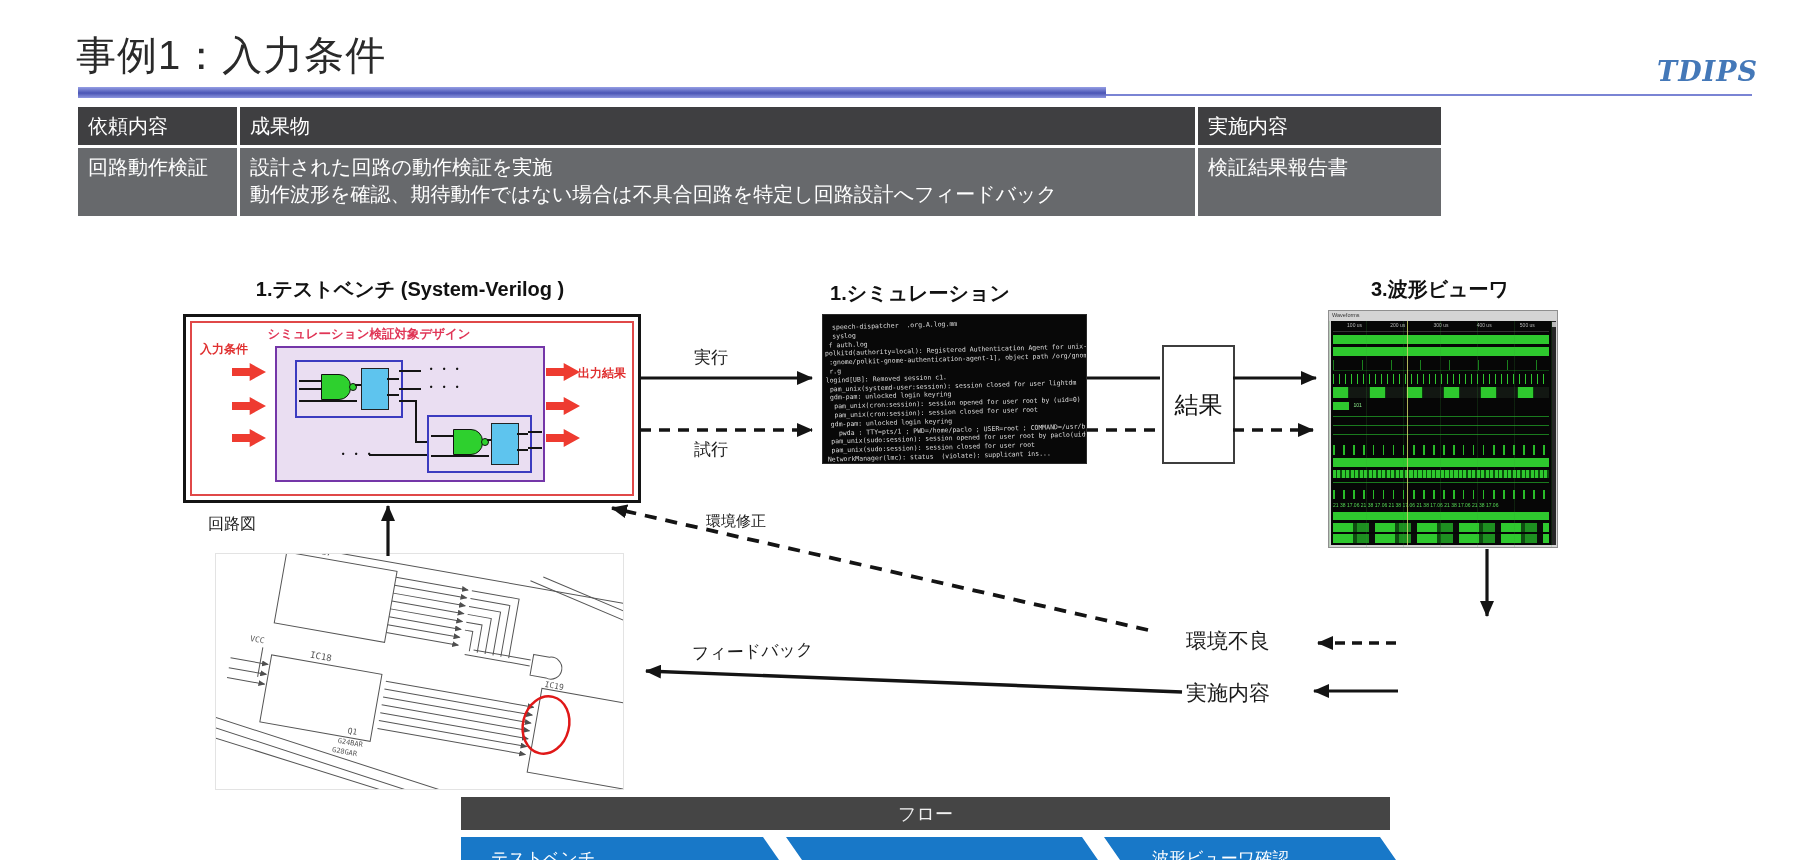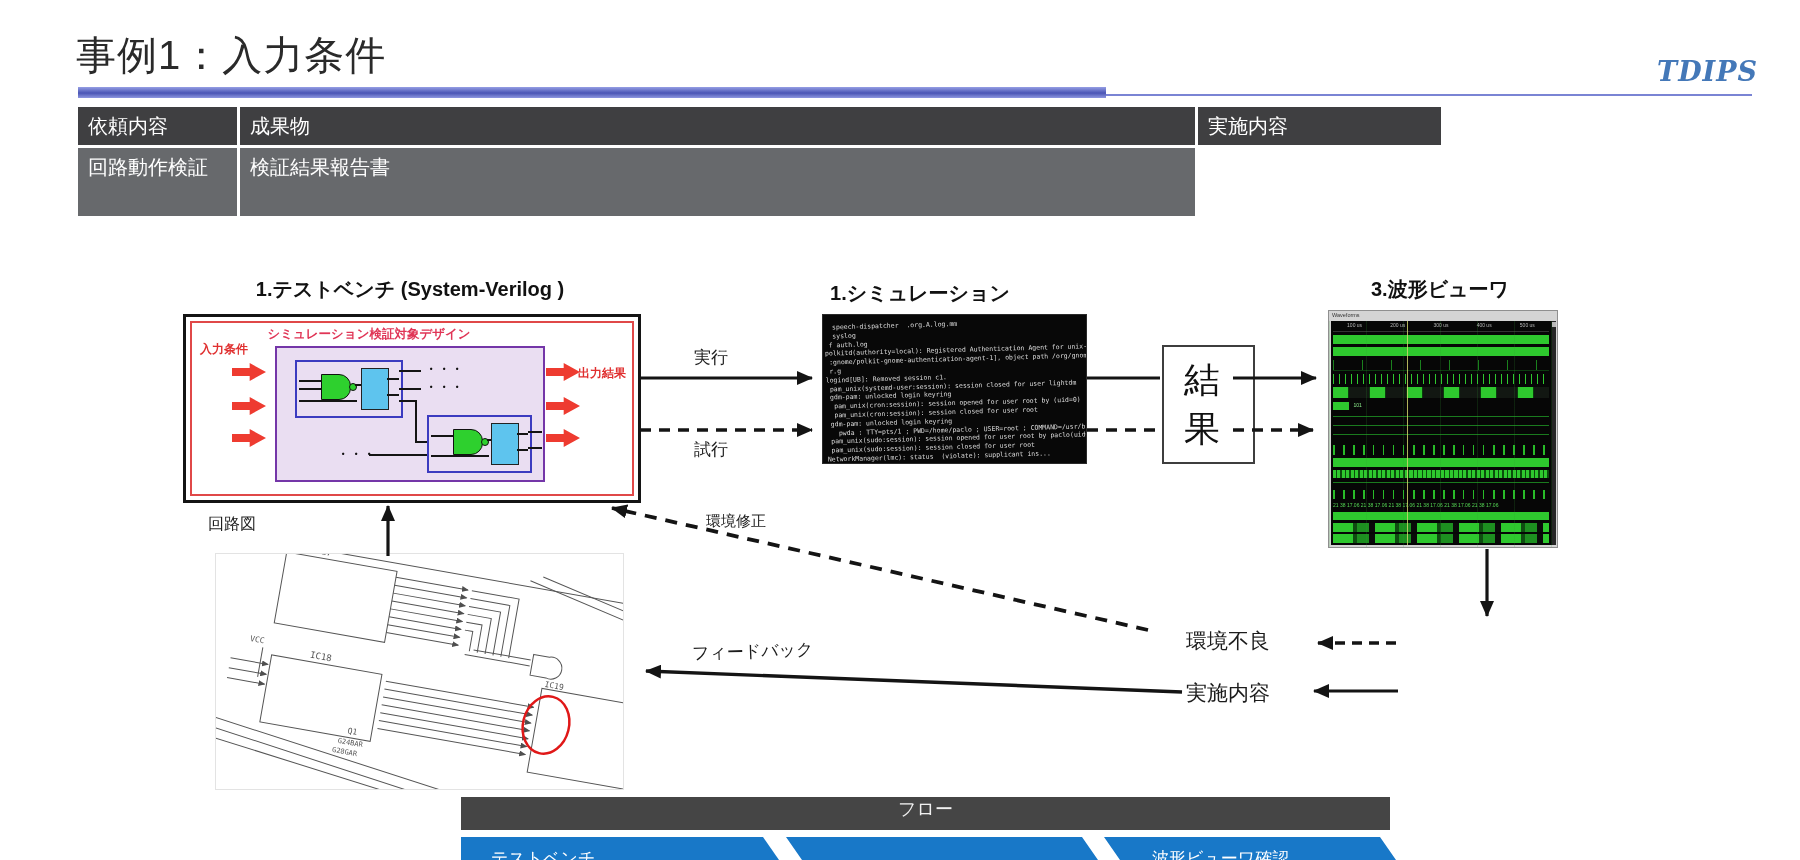--- a/index.html
+++ b/index.html
@@ -61,21 +61,21 @@
   .wgrid{position:absolute;left:0;top:10px;right:0;bottom:0;
          background:repeating-linear-gradient(90deg,rgba(50,160,50,.18) 0 1px,transparent 1px 37px);}
   .wscroll{position:absolute;right:1px;top:10px;bottom:2px;width:4px;background:#262626;}
   .wscroll i{position:absolute;top:1px;left:0;width:4px;height:5px;background:#b9b9b9;}
   
   .lbl{color:#1c1c1c;}
   
   .schem{left:215px;top:553px;width:407px;height:235px;background:#fff;border:1px solid #e3e3e3;overflow:hidden;}
   
   .flow-hd{left:461px;top:797px;width:929px;height:33px;background:#454545;color:#f0f0f0;
-           font-size:18px;display:flex;align-items:flex-start;justify-content:center;}
+           font-size:18px;display:flex;align-items:center;justify-content:center;}
   .chevrow{left:461px;top:837px;width:934px;height:46px;}
   .chev{position:absolute;top:0;height:46px;background:#1878c8;color:#fff;font-size:17px;}
   .chev span{display:block;padding-top:10px;}
   .chev.first{clip-path:polygon(0 0,calc(100% - 16px) 0,100% 50%,calc(100% - 16px) 100%,0 100%);}
   .chev.notch{clip-path:polygon(0 0,calc(100% - 16px) 0,100% 50%,calc(100% - 16px) 100%,0 100%,16px 50%);}
   svg.overlay{position:absolute;left:0;top:0;pointer-events:none;}
 </style>
 </head>
 <body>
 
@@ -84,20 +84,24 @@
   <div class="abs title">事例1：入力条件</div>
   <div class="abs logo">TDIPS</div>
   <div class="abs rule-thin"></div>
   <div class="abs rule-thick"></div>
 
   <div class="abs tbl">
     <div class="cell hd">依頼内容</div>
     <div class="cell hd">成果物</div>
     <div class="cell hd">実施内容</div>
     <div class="cell bd">回路動作検証</div>
+    <div class="cell bd">
+      <div>設計された回路の動作検証を実施</div>
+      <div>動作波形を確認、期待動作ではない場合は不具合回路を特定し回路設計へフィードバック</div>
+    </div>
     <div class="cell bd">検証結果報告書</div>
   </div>
 
   <div class="abs step-title" style="left:190px;top:276px;width:440px;">1.テストベンチ (System-Verilog )</div>
   <div class="abs step-title" style="left:770px;top:280px;width:300px;">1.シミュレーション</div>
   <div class="abs step-title" style="left:1320px;top:276px;width:240px;">3.波形ビューワ</div>
 
   <div class="abs tb">
     <div class="tb-red"></div>
     <div class="tb-designlbl">シミュレーション検証対象デザイン</div>
@@ -213,21 +217,21 @@
  gdm-pam: unlocked login keyring
   pam_unix(cron:session): session opened for user root by (uid=0)
   pam_unix(cron:session): session closed for user root
  gdm-pam: unlocked login keyring
    pwda : TTY=pts/1 ; PWD=/home/paclo ; USER=root ; COMMAND=/usr/bin/ag
  pam_unix(sudo:session): session opened for user root by paclo(uid=0)
  pam_unix(sudo:session): session closed for user root
 NetworkManager(lmc): status  (violate): supplicant ins...</pre>
   </div>
 
-  <div class="abs pbox" style="left:1162px;top:345px;width:69px;height:115px;font-size:36px;padding-left:20px;">結果</div>
+  <div class="abs pbox" style="left:1162px;top:345px;width:69px;height:115px;font-size:24px;">結果</div>
 
   <div class="abs wave">
     <div class="wave-titlebar">Waveforms</div>
     <div class="wave-canvas">
       <div class="wrow wruler" style="top:1px;height:9px;">
         <span>100 us</span>
         <span>200 us</span>
         <span>300 us</span>
         <span>400 us</span>
         <span>500 us</span>

